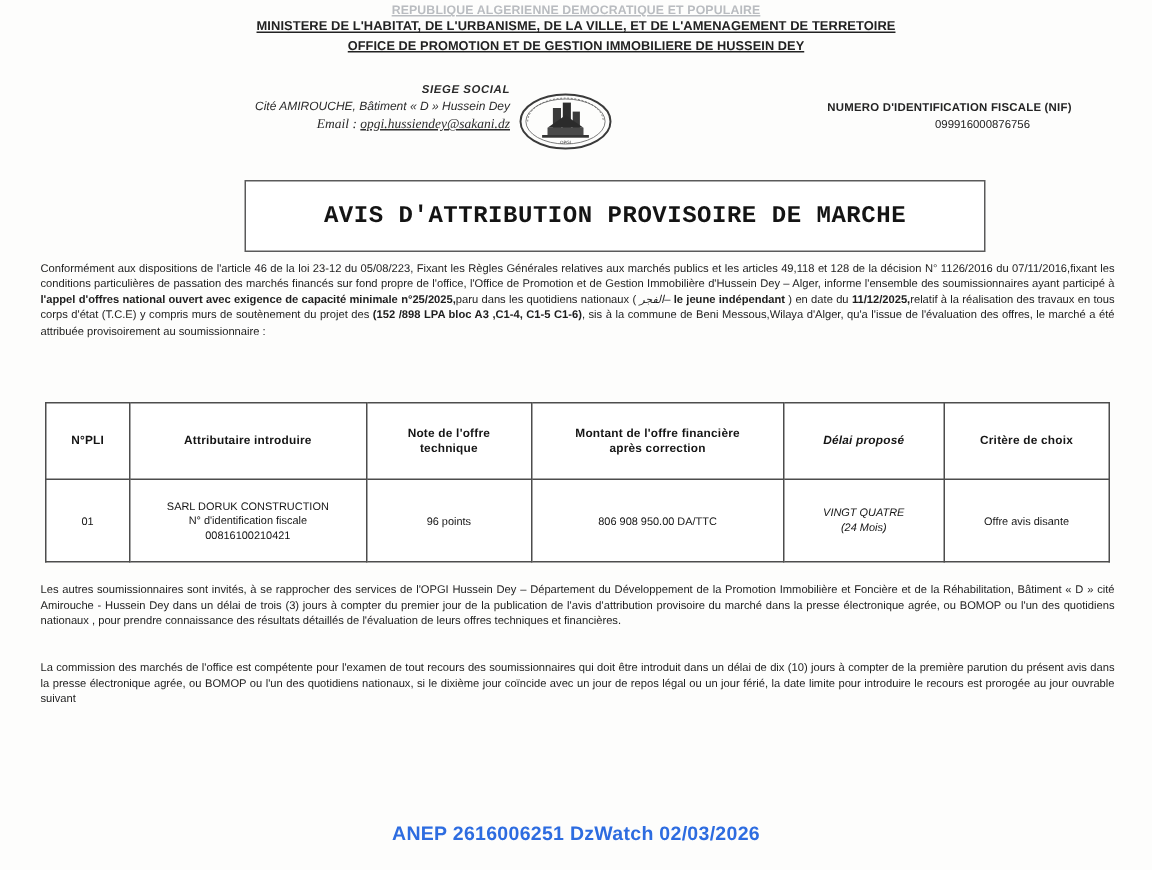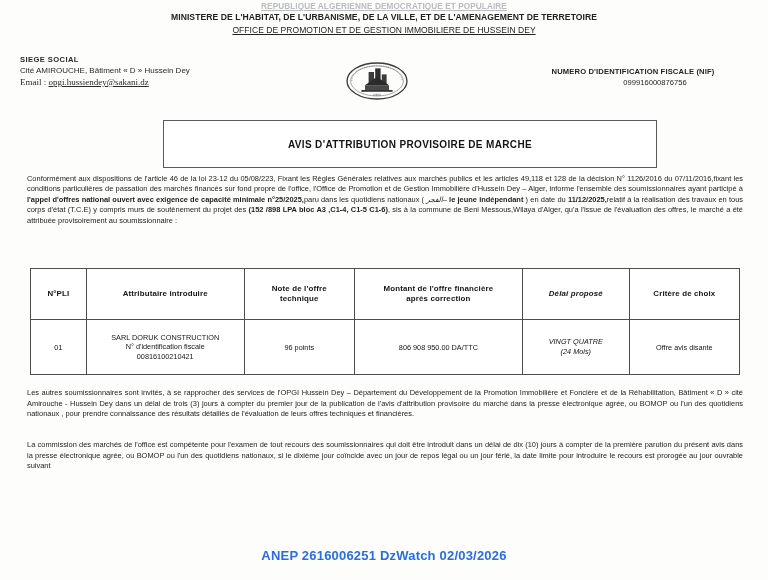--- a/index.html
+++ b/index.html
@@ -34,42 +34,44 @@
     text-decoration: underline;
     white-space: nowrap;
   }
   .hdr-min {
     position: absolute;
     top: 12px; left: 0; right: 0;
     text-align: center;
     font-size: 8.6px;
     font-weight: bold;
     color: #222;
+    text-decoration: underline;
     letter-spacing: .05px;
     white-space: nowrap;
   }
   .hdr-off {
     position: absolute;
     top: 25px; left: 0; right: 0;
     text-align: center;
     font-size: 8.5px;
-    font-weight: normal;
+    font-weight: bold;
     color: #222;
     text-decoration: underline;
     letter-spacing: .05px;
     white-space: nowrap;
   }
 
   .siege {
     position: absolute;
     top: 55px;
-    left: 20px;
+    left: 40px;
     width: 300px;
-    text-align: left;
+    text-align: right;
     color: #2a2a2a;
+    font-style: italic;
   }
   .siege .t1 { font-size: 7.6px; font-weight: bold; letter-spacing: .4px; }
   .siege .t2 { font-size: 8px; margin-top: 2px; }
   .siege .t3 { font-size: 9px; margin-top: 2px; font-family: "Liberation Serif", serif; }
   .siege .t3 .mail { text-decoration: underline; }
 
   .nif {
     position: absolute;
     top: 67px;
     right: 10px;
@@ -97,24 +99,25 @@
     width: 494px;
     height: 48px;
     border: 1px solid #5a5a5a;
     box-sizing: border-box;
     display: flex;
     align-items: center;
     justify-content: center;
     background: #fff;
   }
   .title-box .tt {
-    font-size: 10px;
+    font-size: 16px;
     font-weight: bold;
     letter-spacing: .35px;
     color: #141414;
+    font-family: Liberation Mono, monospace;
   }
 
   
   .body-para {
     position: absolute;
     left: 27px;
     width: 716px;
     font-size: 7.45px;
     line-height: 10.4px;
     color: #1d1d1d;

